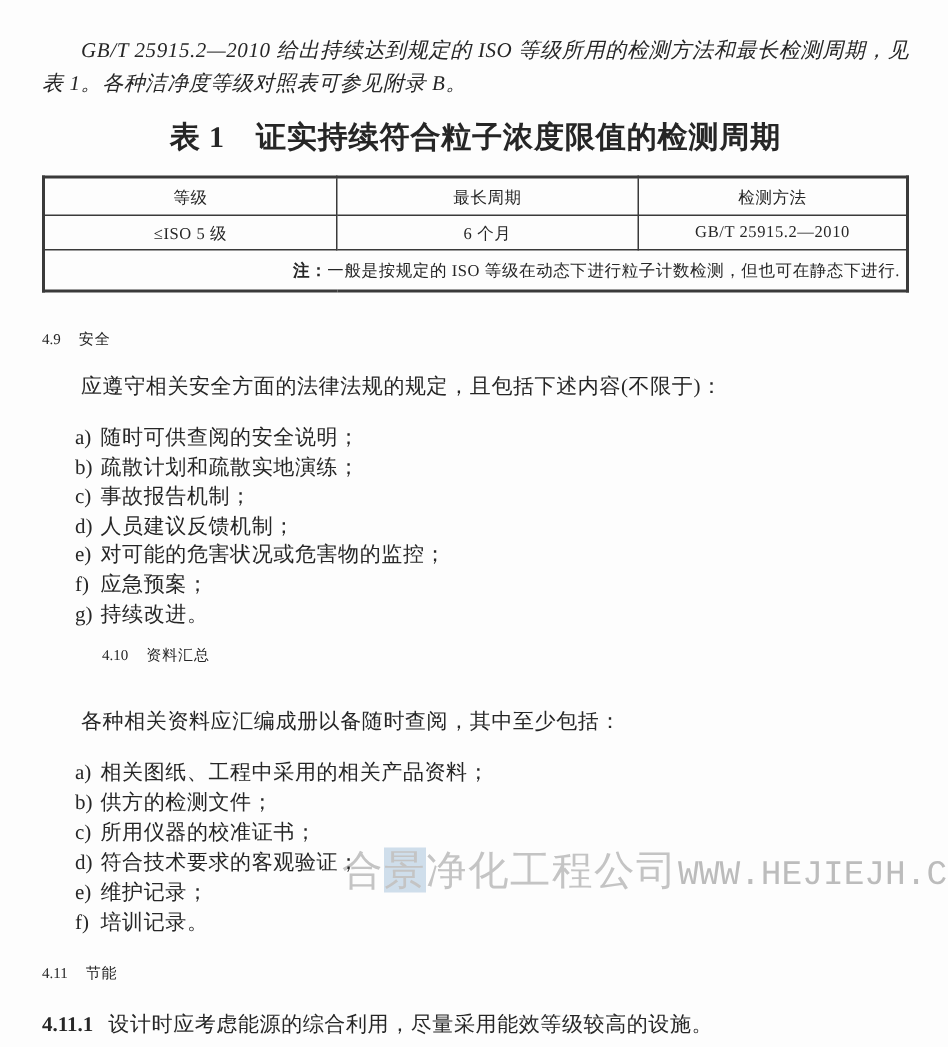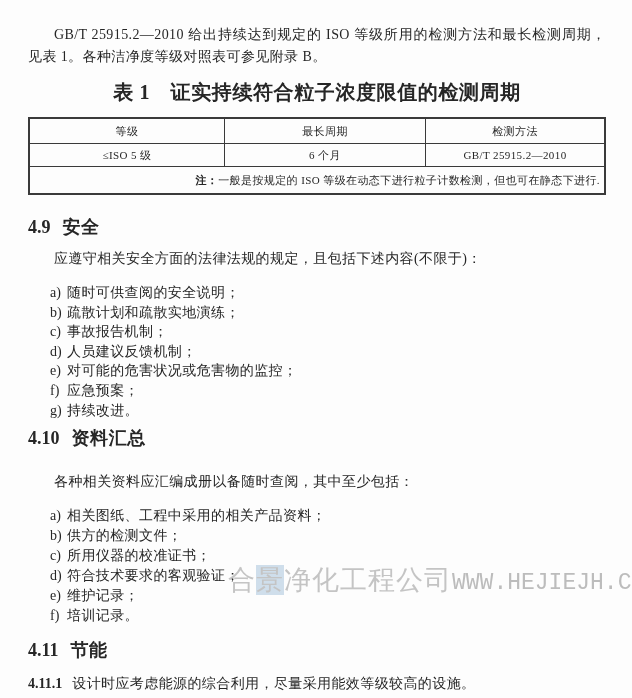--- a/index.html
+++ b/index.html
@@ -16,20 +16,21 @@
     box-sizing:border-box;
     width:632px;height:698px;
     padding:10px 26px 0 28px;
   }
   
   .para{
     line-height:22px;
     text-align:justify;
     text-indent:26px;
     letter-spacing:0.4px;
+    font-style:italic;
   }
   
   .tbl-caption{
     margin-top:8px;
     text-align:center;
     font-weight:bold;
     font-size:20px;
     line-height:20px;
     letter-spacing:0.6px;
   }
@@ -53,28 +54,28 @@
   table.std td.c2{width:192px;}
   table.std td.note-cell{
     height:26px;
     text-align:right;
     padding-left:18px;
     font-family:Liberation Serif, serif;
   }
   .note-label{font-weight:bold;}
   
   .h2{
-    font-weight:bold;
-    font-size:18px;
+    font-weight:normal;
+    font-size:10px;
     line-height:20px;
     letter-spacing:0.6px;
   }
   .h2 .secnum{margin-right:12px;letter-spacing:0;}
   .h2-49{margin-top:22px;}
-  .h2-410{margin-top:8px;}
+  .h2-410{margin-top:8px;margin-left:40px;}
   .h2-411{margin-top:14px;}
   .sec-intro{
     line-height:20px;
     text-indent:26px;
     letter-spacing:0.4px;
   }
   .sec-intro-49{margin-top:12px;}
   .sec-intro-410{margin-top:24px;}
   
   .ltr-list{margin-top:2px;padding-left:22px;}

